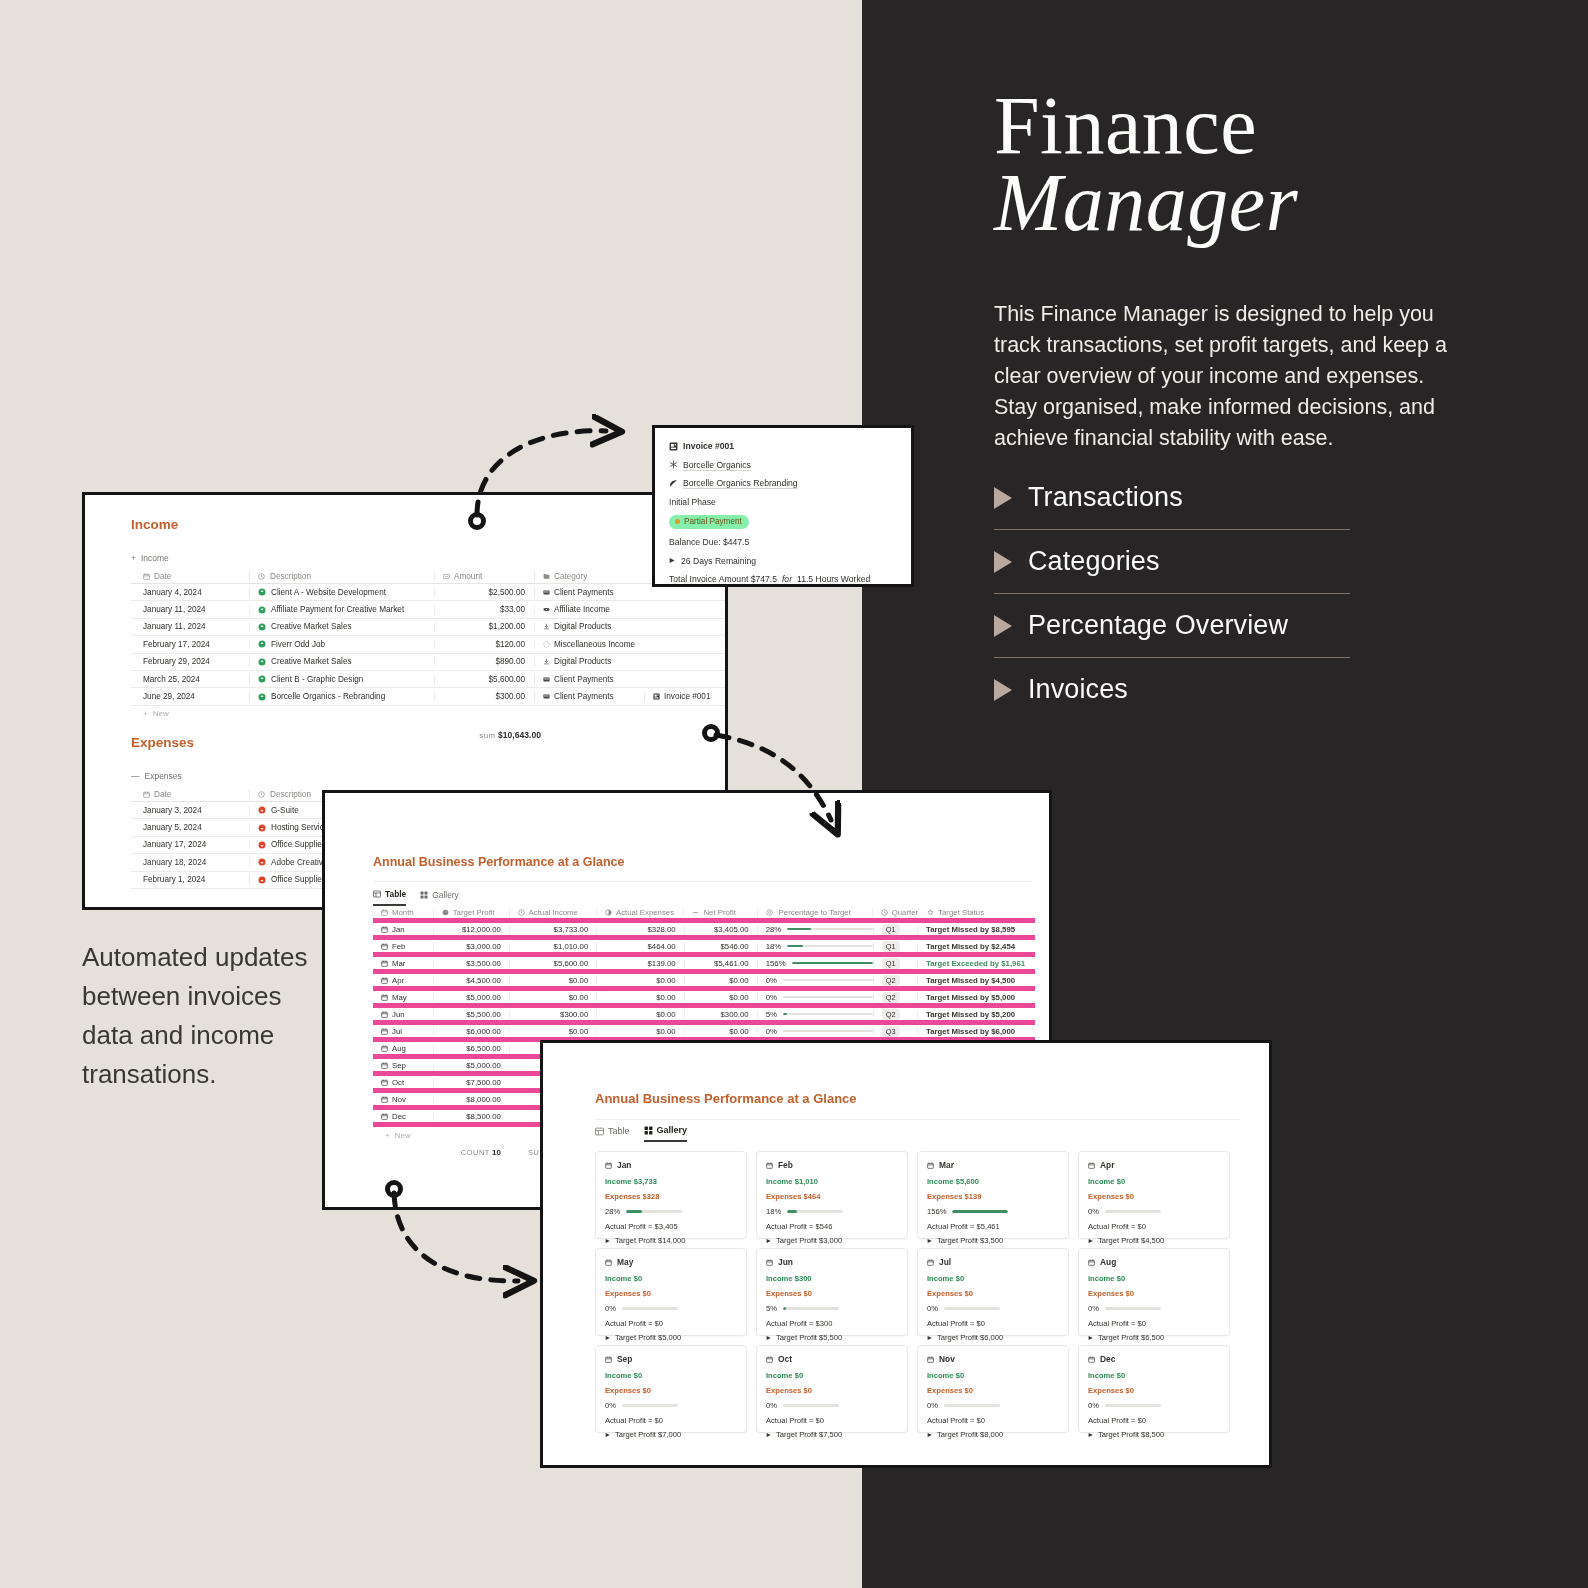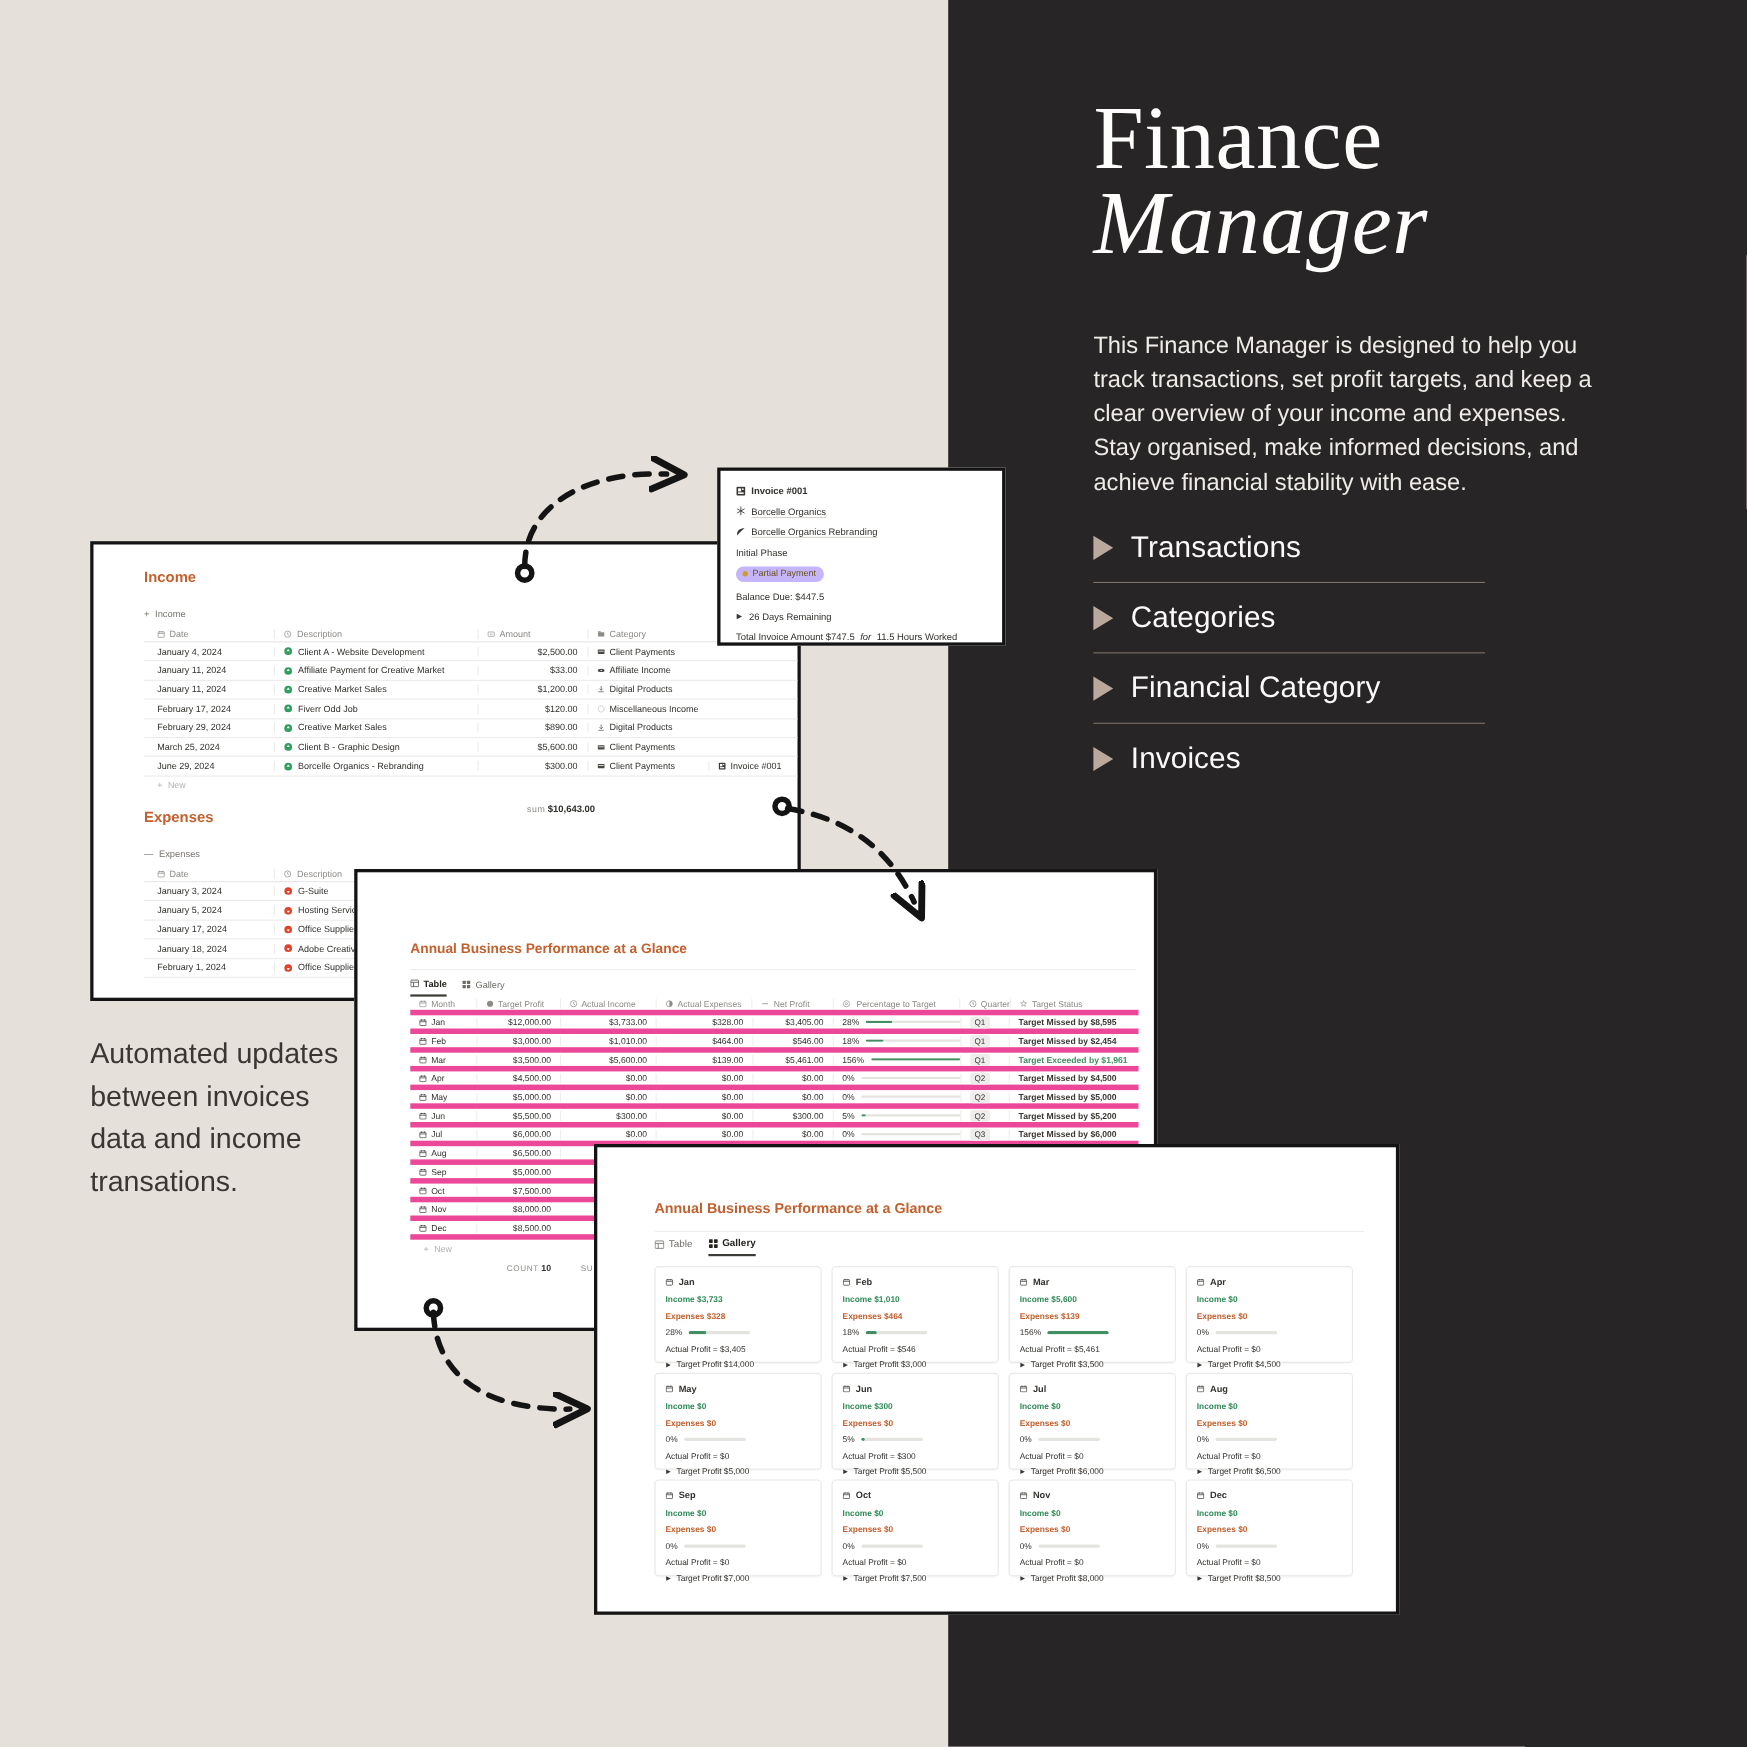--- a/index.html
+++ b/index.html
@@ -82,21 +82,21 @@
   .sumrow { font-size:8px; color:#8d8a86; text-align:right; }
   .sumrow b { color:#32302c; font-weight:600; font-size:8.6px;}
 
   
   #panel-invoice { left:652px; top:425px; width:262px; height:162px; }
   .inv-body { padding:13px 14px; font-size:8.6px; color:#32302c; }
   .inv-line { display:flex; align-items:center; gap:5px; margin-bottom:8.5px; }
   .inv-line.title { font-weight:600; }
   .inv-underline { text-decoration:underline; text-decoration-color:#d7d4cf; text-underline-offset:2px; }
   .badge-partial {
-    background:#c4b5fd; color:#6a5418; border-radius:9px;
+    background:#86efac; color:#6a5418; border-radius:9px;
     padding:2px 7px 2.5px 6px; display:inline-flex; align-items:center; gap:4px; font-size:8.2px;
   }
   .badge-dot { width:5px;height:5px;border-radius:50%;background:#d79a28; display:inline-block;}
 
   
   #panel-annual { left:322px; top:790px; width:730px; height:420px; }
   .p3-title { position:absolute; left:48px; top:62px; font-size:12.5px; }
   .p3-rule  { position:absolute; left:48px; top:88px; width:660px; height:1px; background:#ededeb;}
   .tabs { position:absolute; left:48px; top:96px; display:flex; gap:14px; font-size:8.4px; }
   .tab { display:flex; align-items:center; gap:4px; padding-bottom:5px; color:#6e6b66;}
@@ -169,21 +169,21 @@
       <span class="nav-label">Transactions</span>
     </div>
     <div class="nav-sep"></div>
     <div class="nav-item">
       <span class="nav-tri"></span>
       <span class="nav-label">Categories</span>
     </div>
     <div class="nav-sep"></div>
     <div class="nav-item">
       <span class="nav-tri"></span>
-      <span class="nav-label">Financial Category</span>
+      <span class="nav-label">Percentage Overview</span>
     </div>
     <div class="nav-sep"></div>
     <div class="nav-item">
       <span class="nav-tri"></span>
       <span class="nav-label">Invoices</span>
     </div>
   </div>
 
   <div class="caption">Automated updates between invoices data and income transations.</div>
 

